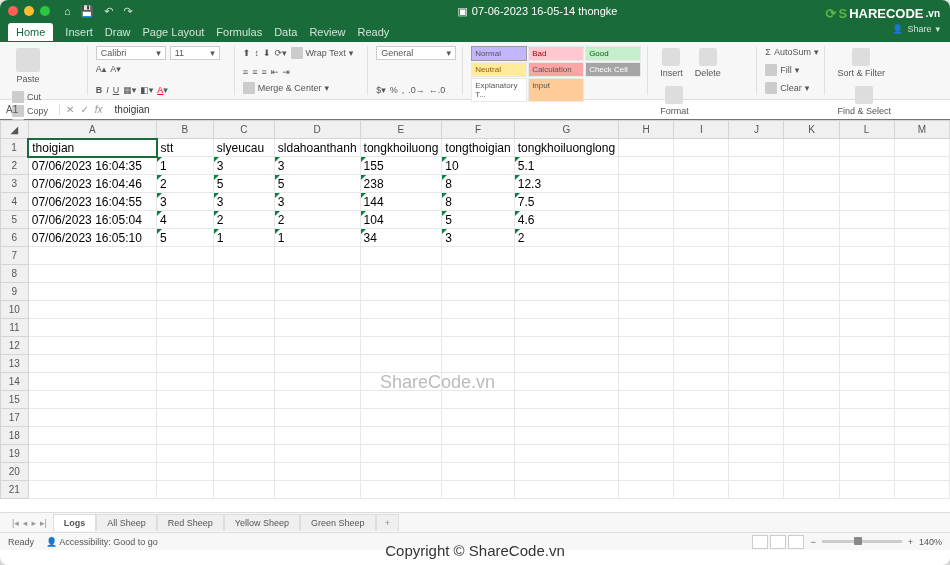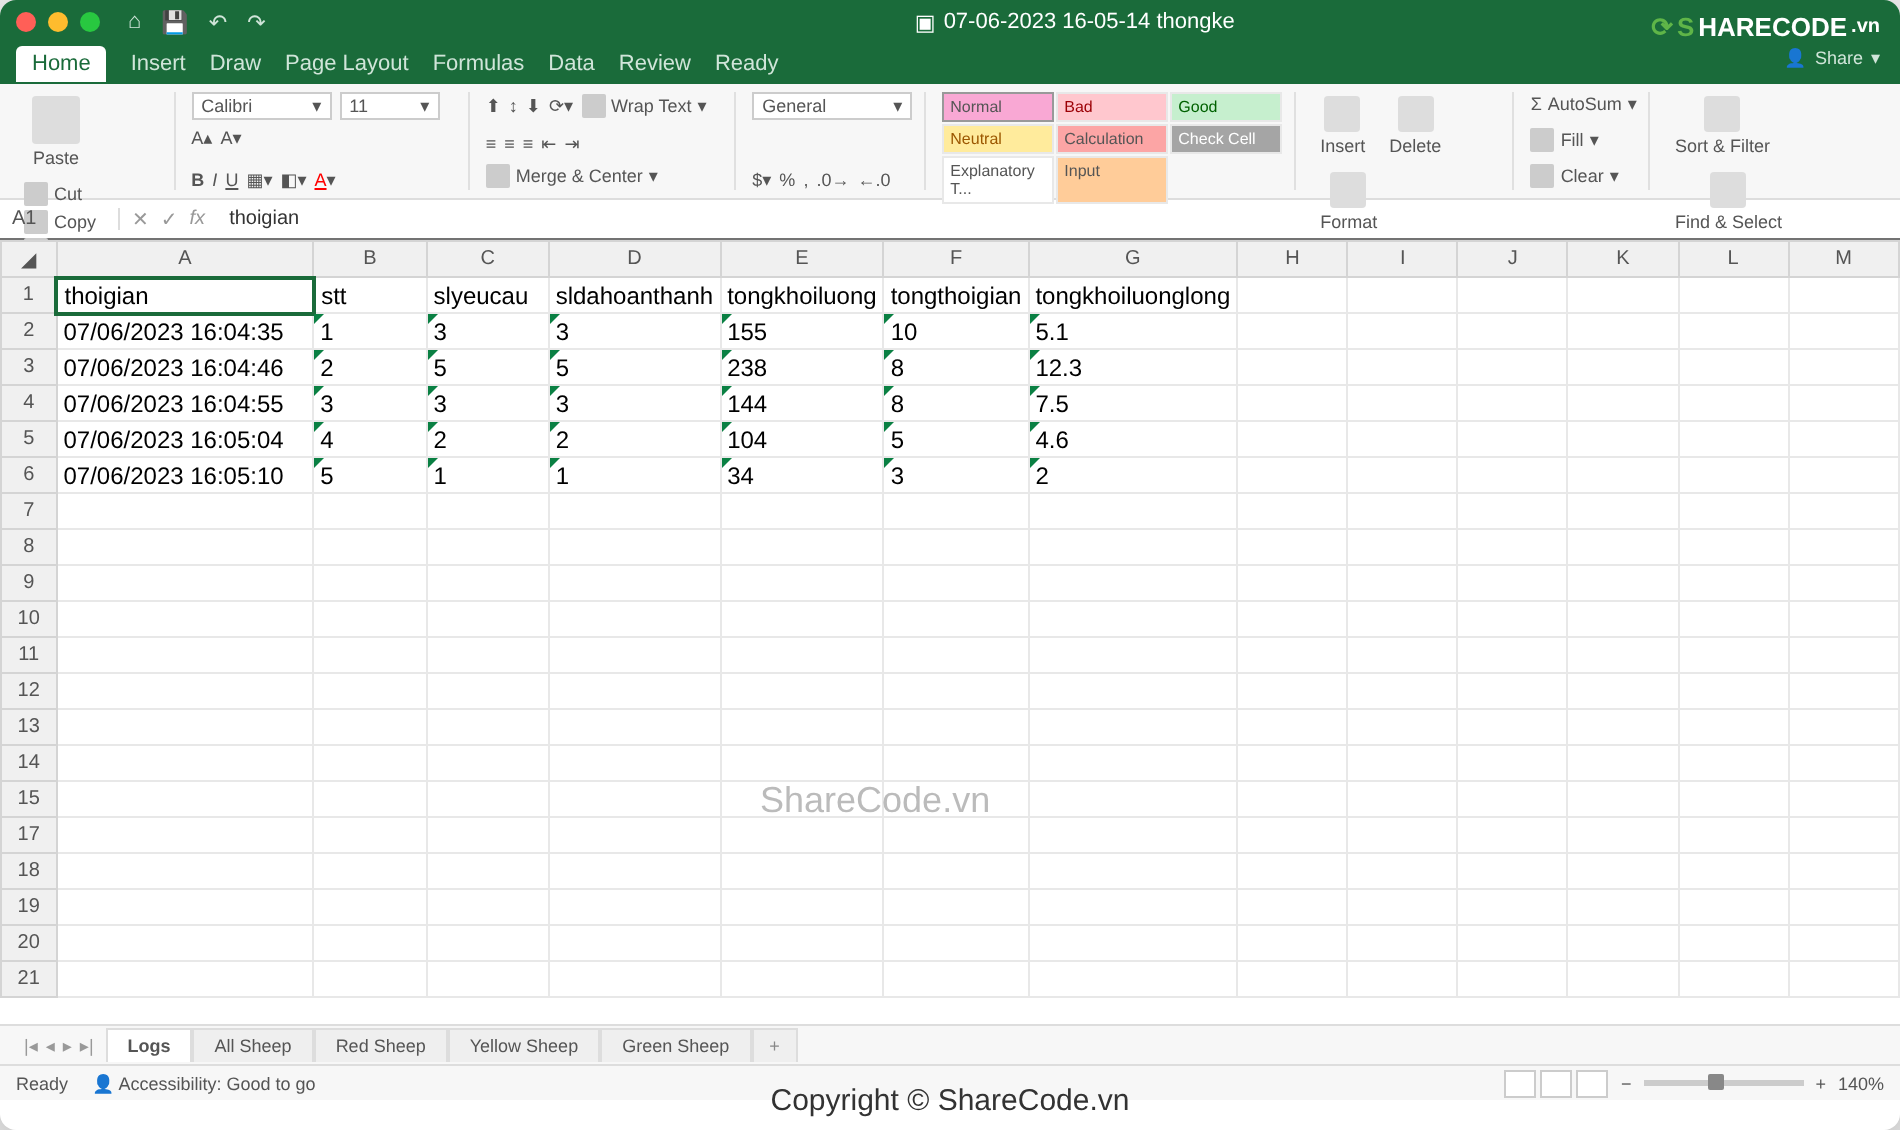--- a/index.html
+++ b/index.html
@@ -18,21 +18,21 @@
 .rgroup{border-right:1px solid #e0e0e0;padding:0 6px;display:flex;flex-direction:column;justify-content:space-between}
 .rgroup .btns{display:flex;gap:4px;align-items:center;flex-wrap:wrap}
 .rbtn{display:flex;flex-direction:column;align-items:center;gap:2px;padding:2px 4px;cursor:pointer}
 .rbtn .ic{width:18px;height:18px;background:#ddd;border-radius:2px}
 .rbtn.big .ic{width:24px;height:24px}
 .rsmall{display:flex;align-items:center;gap:3px;padding:1px 0}
 .rsmall .ic{width:12px;height:12px;background:#ccc;border-radius:1px}
 .sel{border:1px solid #ccc;background:#fff;padding:1px 4px;font-size:9px;min-width:50px;display:inline-flex;align-items:center;justify-content:space-between}
 .cellstate{display:grid;grid-template-columns:repeat(3,56px);gap:1px}
 .cellstate div{padding:2px 3px;font-size:8px;border:1px solid #e8e8e8;text-align:left}
-.cs-normal{background:#f9a8d4;border:1px solid #999!important}
+.cs-normal{background:#c4b5fd;border:1px solid #999!important}
 .cs-bad{background:#ffc7ce;color:#9c0006}
 .cs-good{background:#c6efce;color:#006100}
 .cs-neutral{background:#ffeb9c;color:#9c5700}
 .cs-calc{background:#fca5a5}
 .cs-check{background:#a5a5a5;color:#fff}
 .cs-expl{background:#fff}
 .cs-input{background:#ffcc99}
 .namebox-row{height:20px;background:#fff;border-bottom:1px solid #737373;display:flex;align-items:center;font-size:10px}
 .namebox{width:60px;border-right:1px solid #ddd;padding:0 6px;color:#555}
 .fxicons{padding:0 6px;color:#999;display:flex;gap:6px}
@@ -51,21 +51,21 @@
 .tab{padding:3px 10px;border:1px solid #ddd;border-bottom:none;background:#efefef;cursor:pointer}
 .tab.active{background:#fff;font-weight:600}
 .tab.add{padding:3px 8px;color:#888}
 .status{height:18px;background:#f7f7f7;border-top:1px solid #ddd;display:flex;align-items:center;justify-content:space-between;font-size:9px;color:#555;padding:0 8px}
 .zoomctl{display:flex;align-items:center;gap:6px}
 .zoombar{width:80px;height:3px;background:#ccc;position:relative}
 .zoombar::after{content:"";position:absolute;left:40%;top:-3px;width:8px;height:8px;background:#888;border-radius:1px}
 .viewbtns{display:flex;gap:2px}
 .viewbtns div{width:16px;height:14px;border:1px solid #ccc;background:#fff}
 .watermark{position:absolute;font-size:18px;color:rgba(120,120,120,.5);pointer-events:none}
-.wm1{top:390px;left:380px}
+.wm1{top:372px;left:380px}
 .copyright{position:absolute;bottom:6px;left:0;right:0;text-align:center;font-size:15px;color:#333;font-weight:500}
 .logo{position:absolute;top:6px;right:10px;display:flex;align-items:center;gap:2px;color:#fff;font-size:13px;font-weight:700}
 .logo .g{color:#5fb548}
 .share-top{position:absolute;top:24px;right:10px;font-size:9px;color:#d0e5d9;display:flex;align-items:center;gap:4px}
 </style>
 </head>
 <body>
 
 <div class="window">
   <div class="titlebar">

